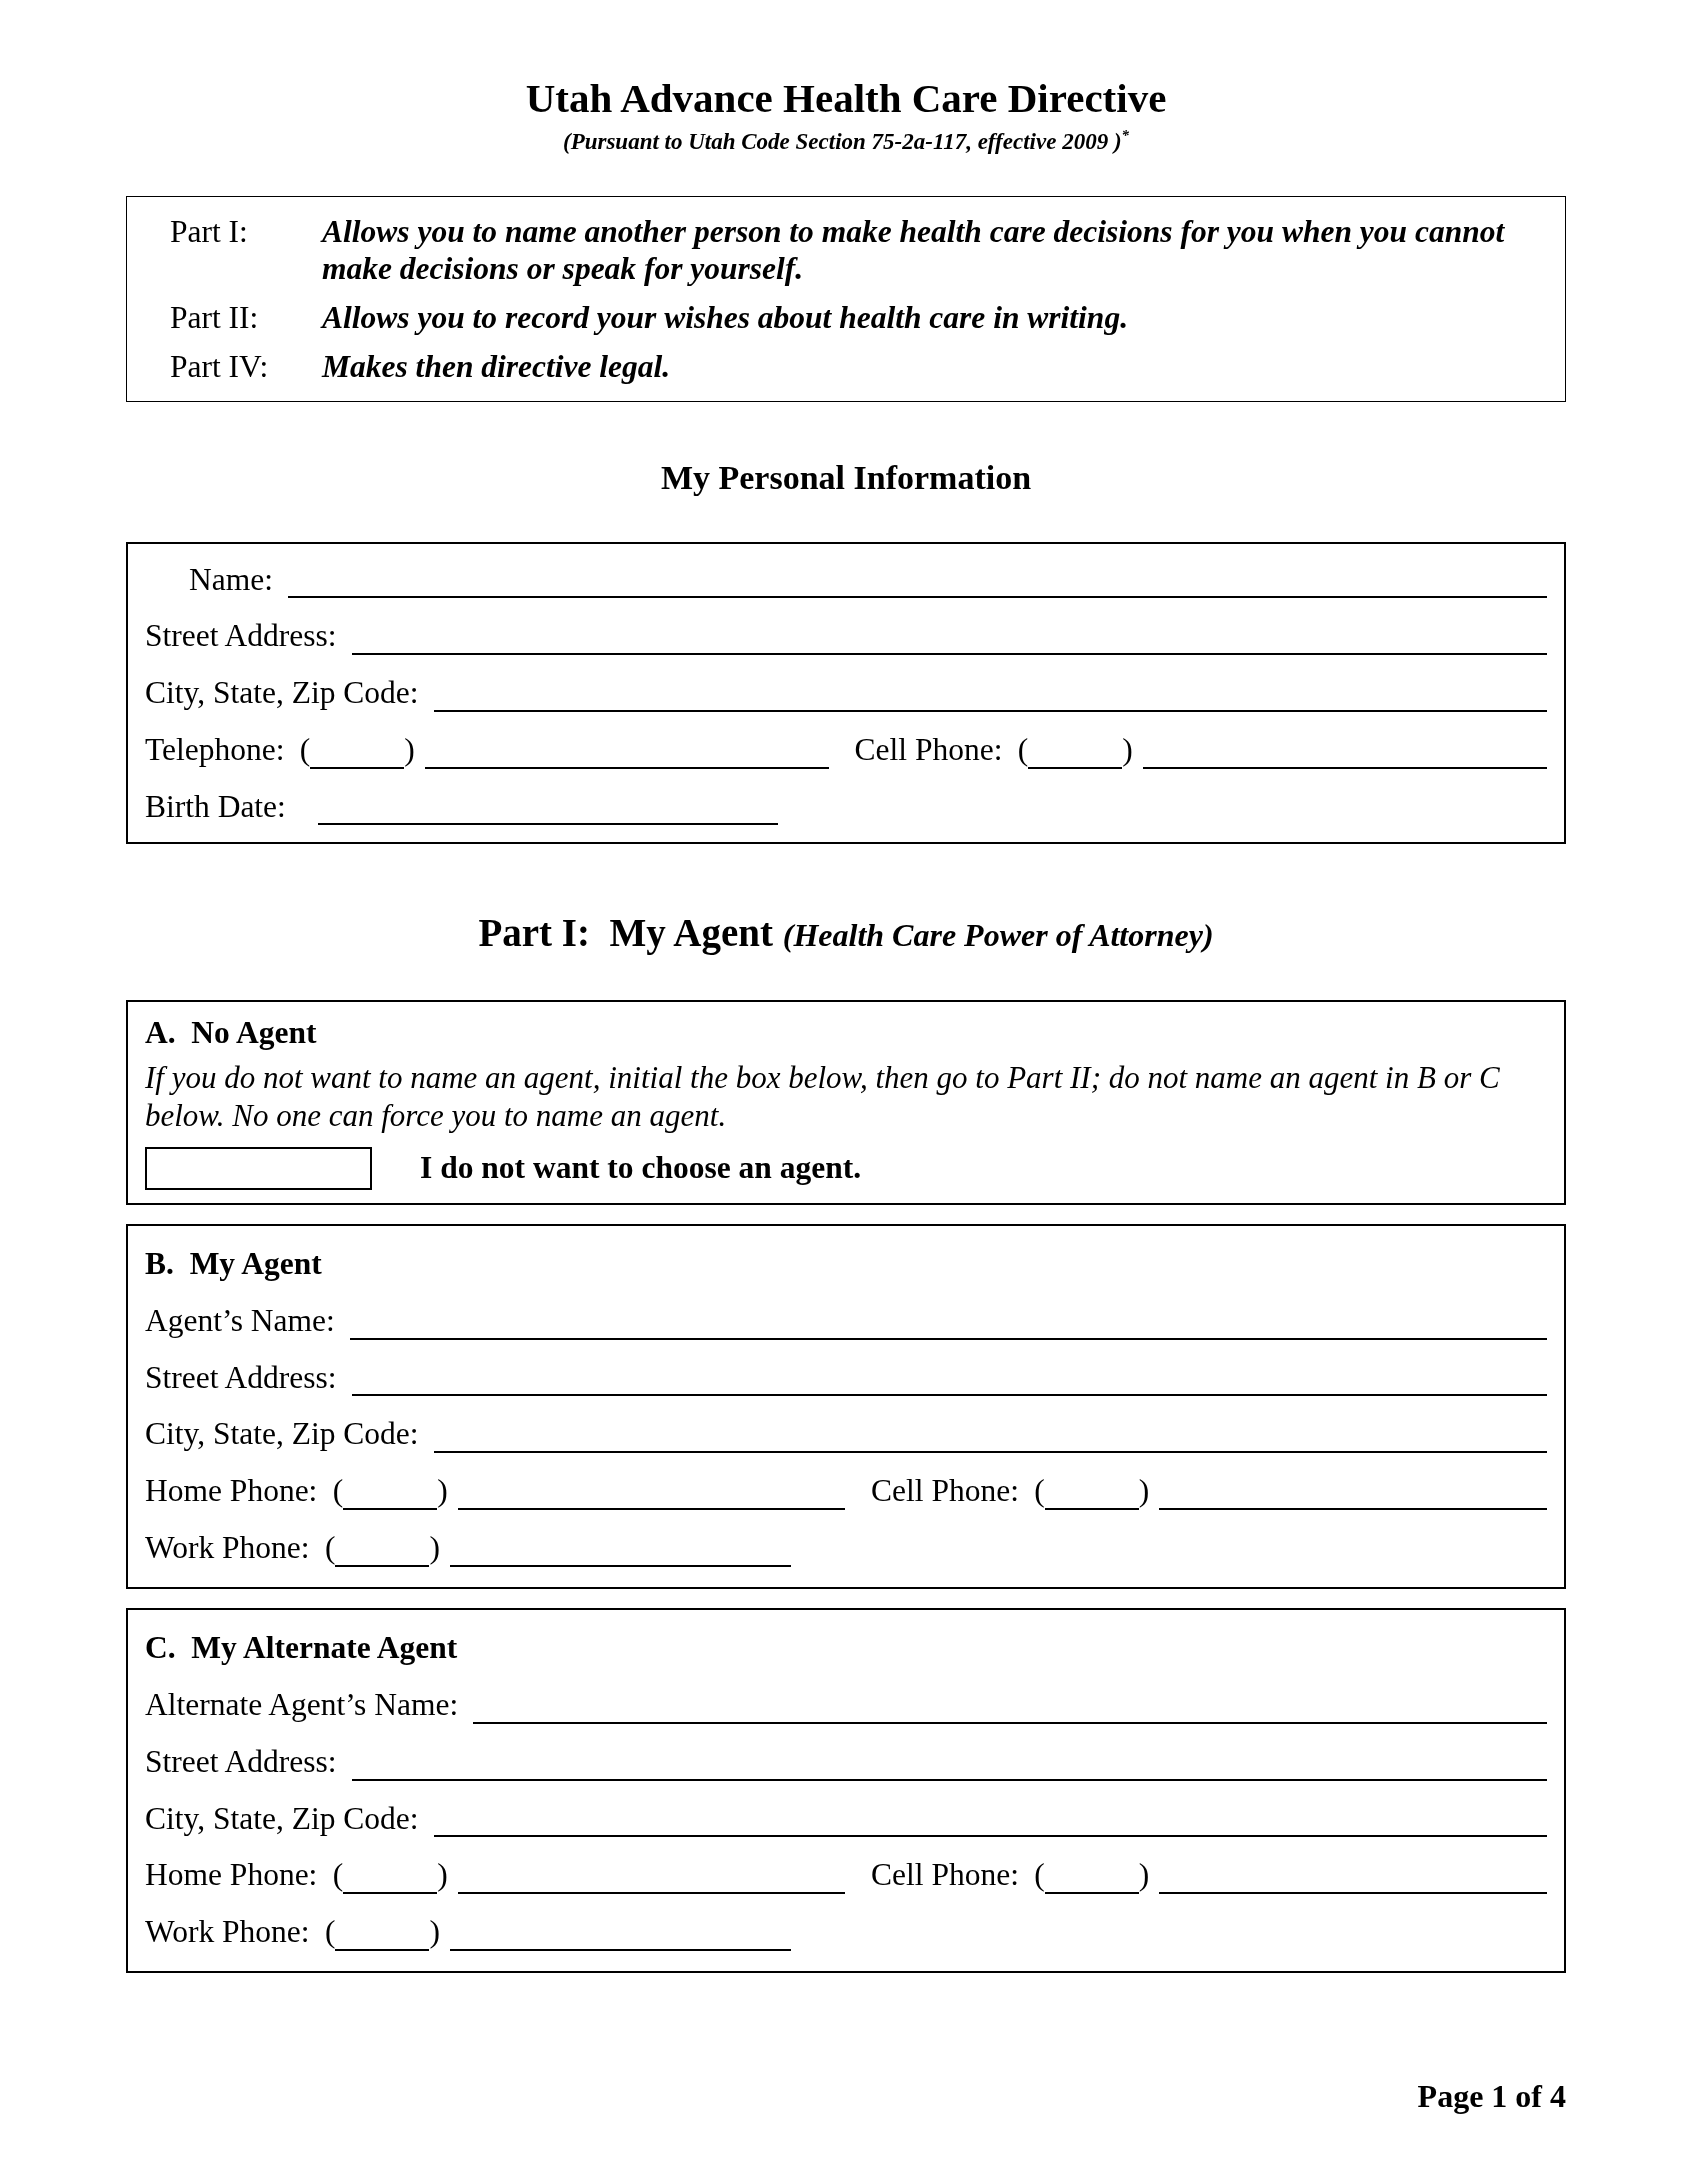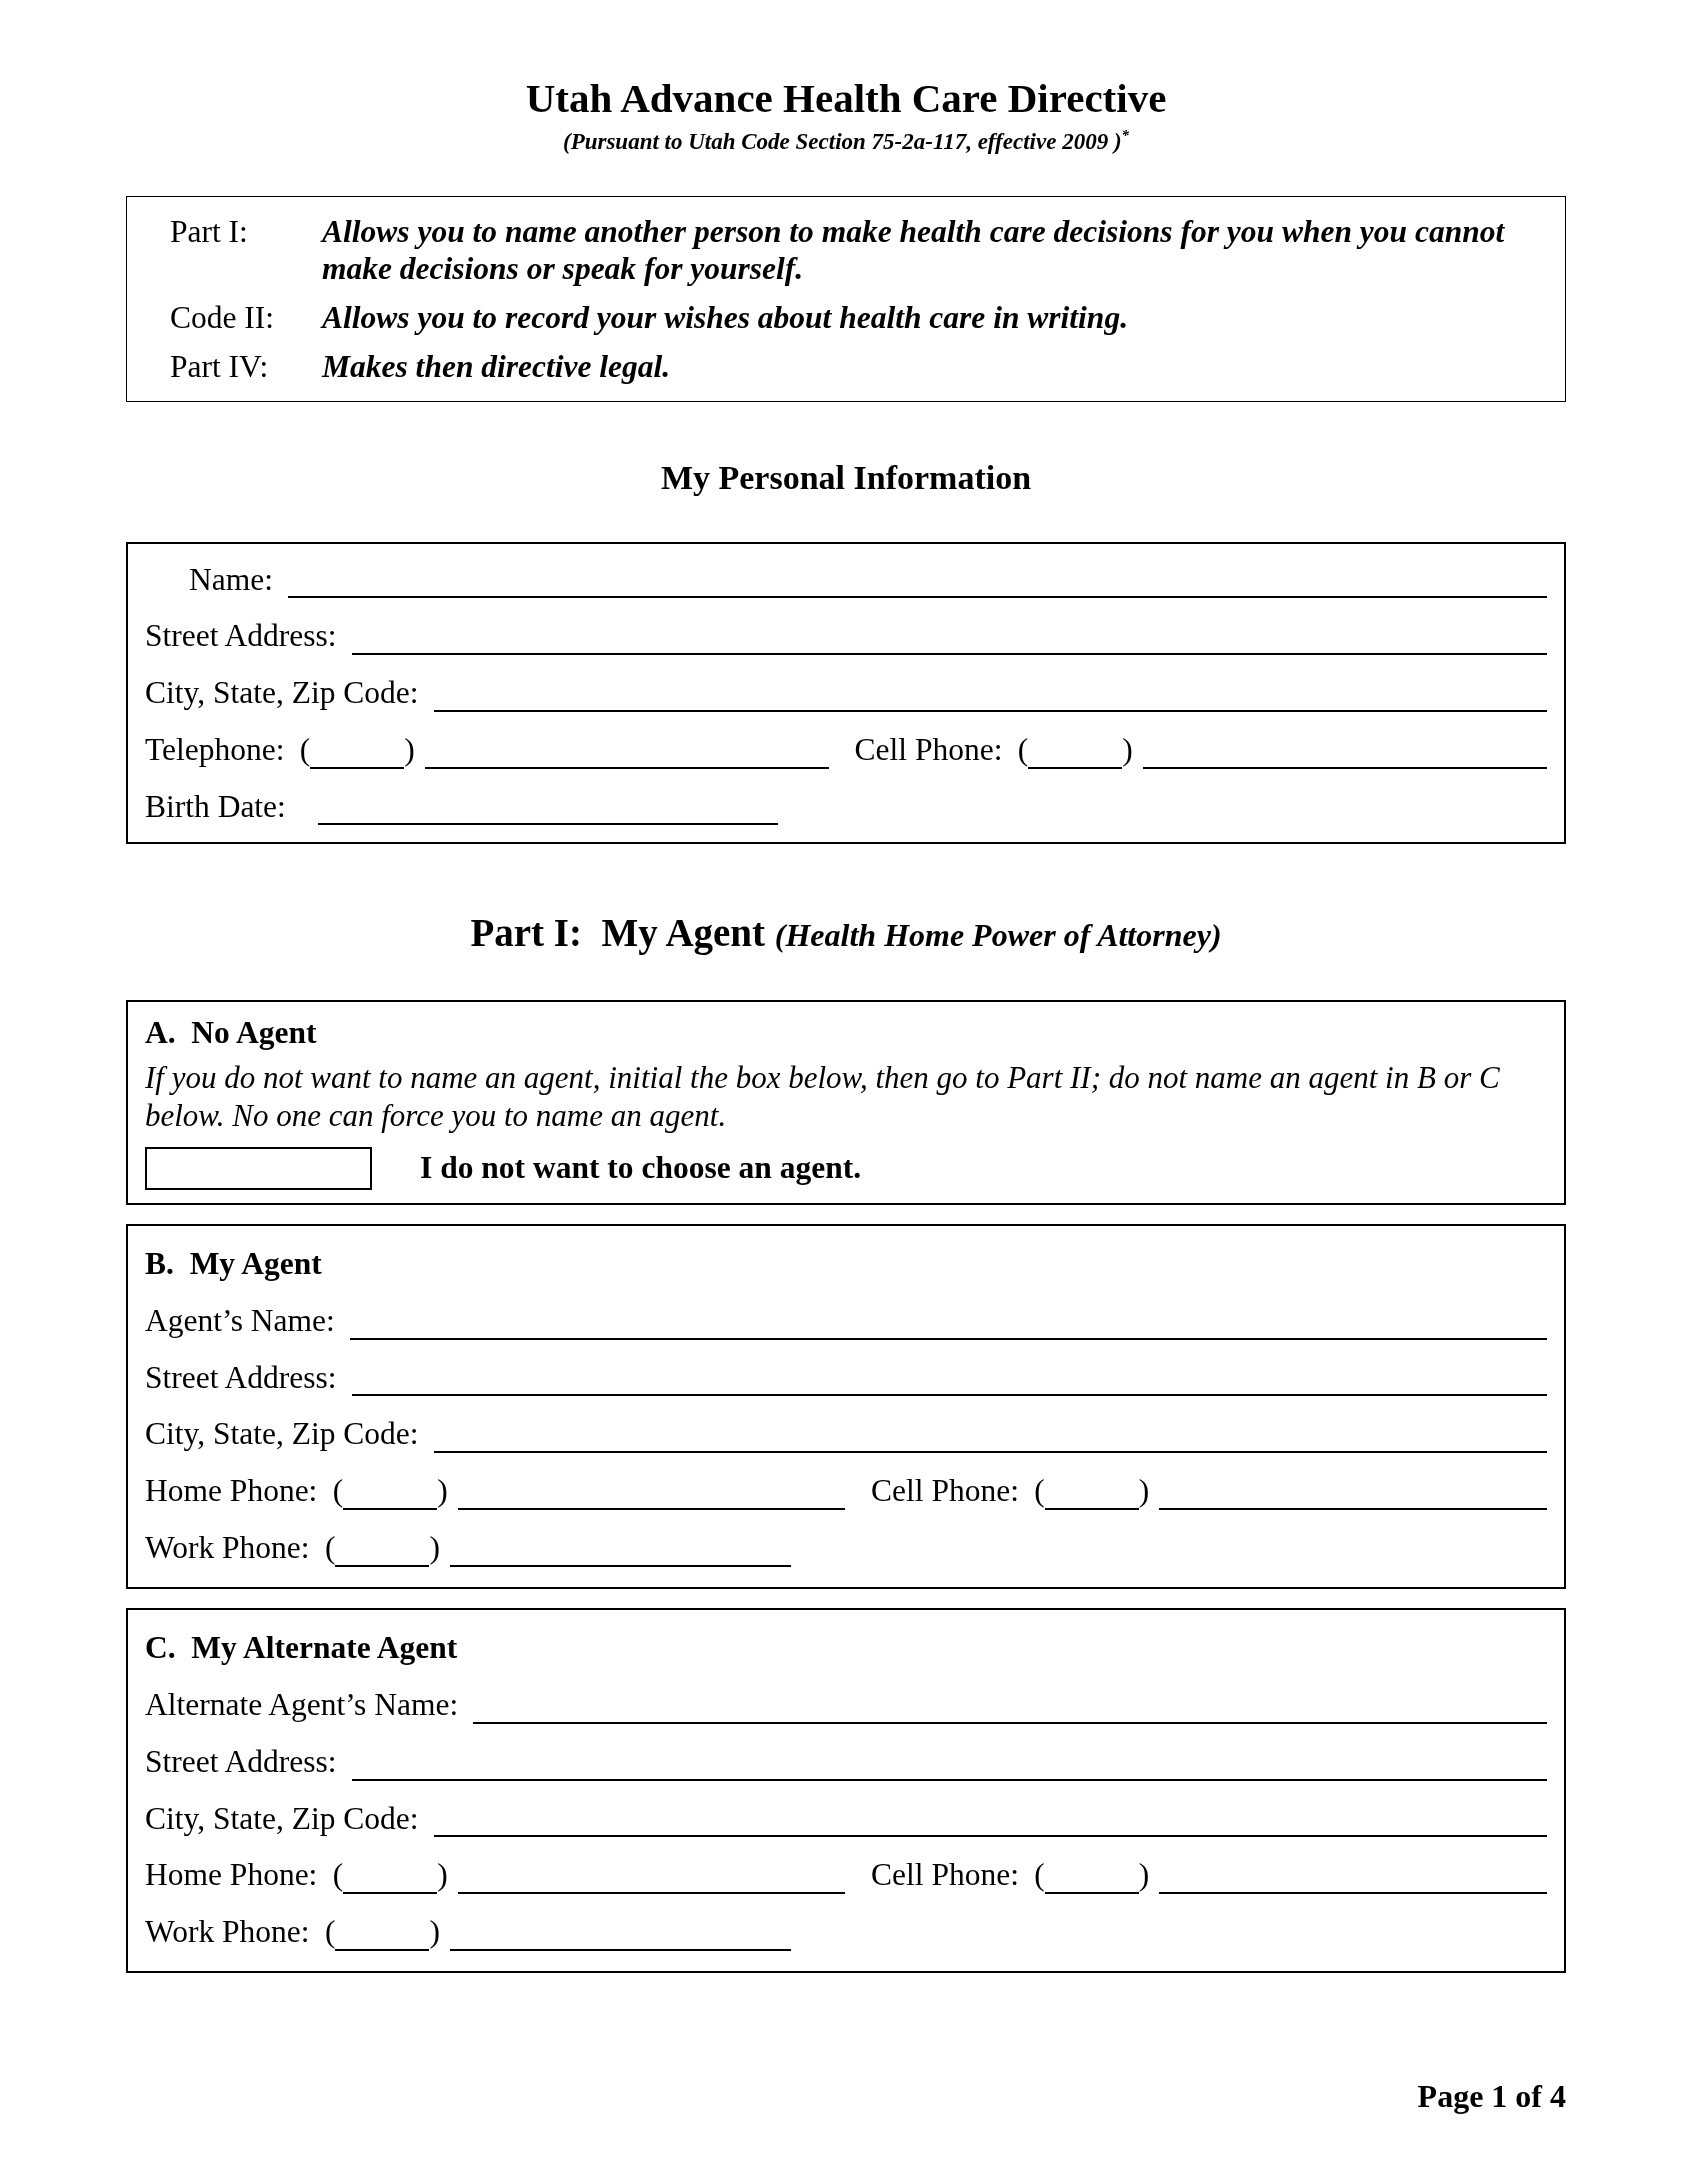--- a/index.html
+++ b/index.html
@@ -101,21 +101,21 @@
 
   <div class="title">Utah Advance Health Care Directive</div>
   <div class="subtitle"><span>(Pursuant to Utah Code Section 75-2a-117, effective 2009 )</span><sup>*</sup></div>
 
   <div class="parts-box">
     <div class="part-row">
       <span class="part-label">Part I:</span>
       <span class="part-desc">Allows you to name another person to make health care decisions for you when you cannot make decisions or speak for yourself.</span>
     </div>
     <div class="part-row">
-      <span class="part-label">Code II:</span>
+      <span class="part-label">Part II:</span>
       <span class="part-desc">Allows you to record your wishes about health care in writing.</span>
     </div>
     <div class="part-row">
       <span class="part-label">Part IV:</span>
       <span class="part-desc">Makes then directive legal.</span>
     </div>
   </div>
 
   <div class="center-heading">My Personal Information</div>
 
@@ -147,21 +147,21 @@
         <span>)</span>
       </span>
       <span class="uline grow"></span>
     </div>
     <div class="frow">
       <span class="flabel">Birth Date:</span>
       <span class="uline w540"></span>
     </div>
   </div>
 
-  <div class="part1-heading"><span class="main">Part I:  My Agent </span><span class="sub">(Health Home Power of Attorney)</span></div>
+  <div class="part1-heading"><span class="main">Part I:  My Agent </span><span class="sub">(Health Care Power of Attorney)</span></div>
 
   <div class="sec-box box-a">
     <div class="sec-heading">A.  No Agent</div>
     <div class="a-instr">If you do not want to name an agent, initial the box below, then go to Part II; do not name an agent in B or C below. No one can force you to name an agent.</div>
     <div class="initial-row">
       <div class="initial-box"></div>
       <div class="initial-label">I do not want to choose an agent.</div>
     </div>
   </div>
 

